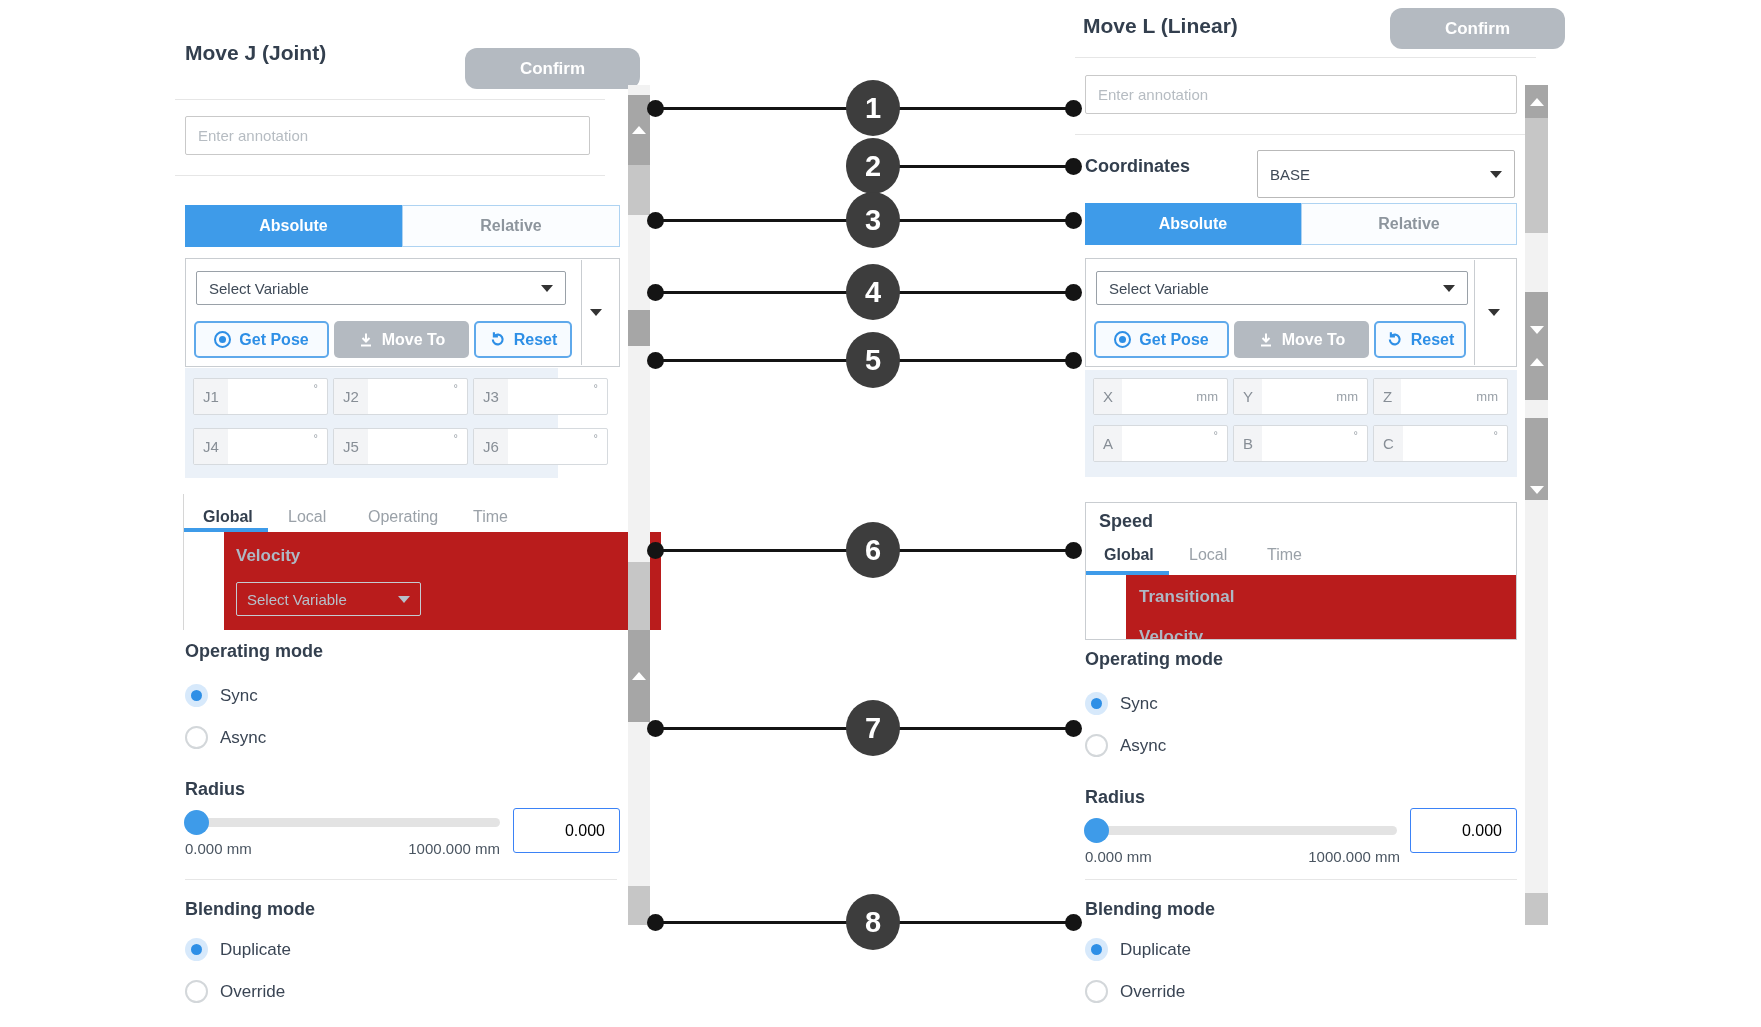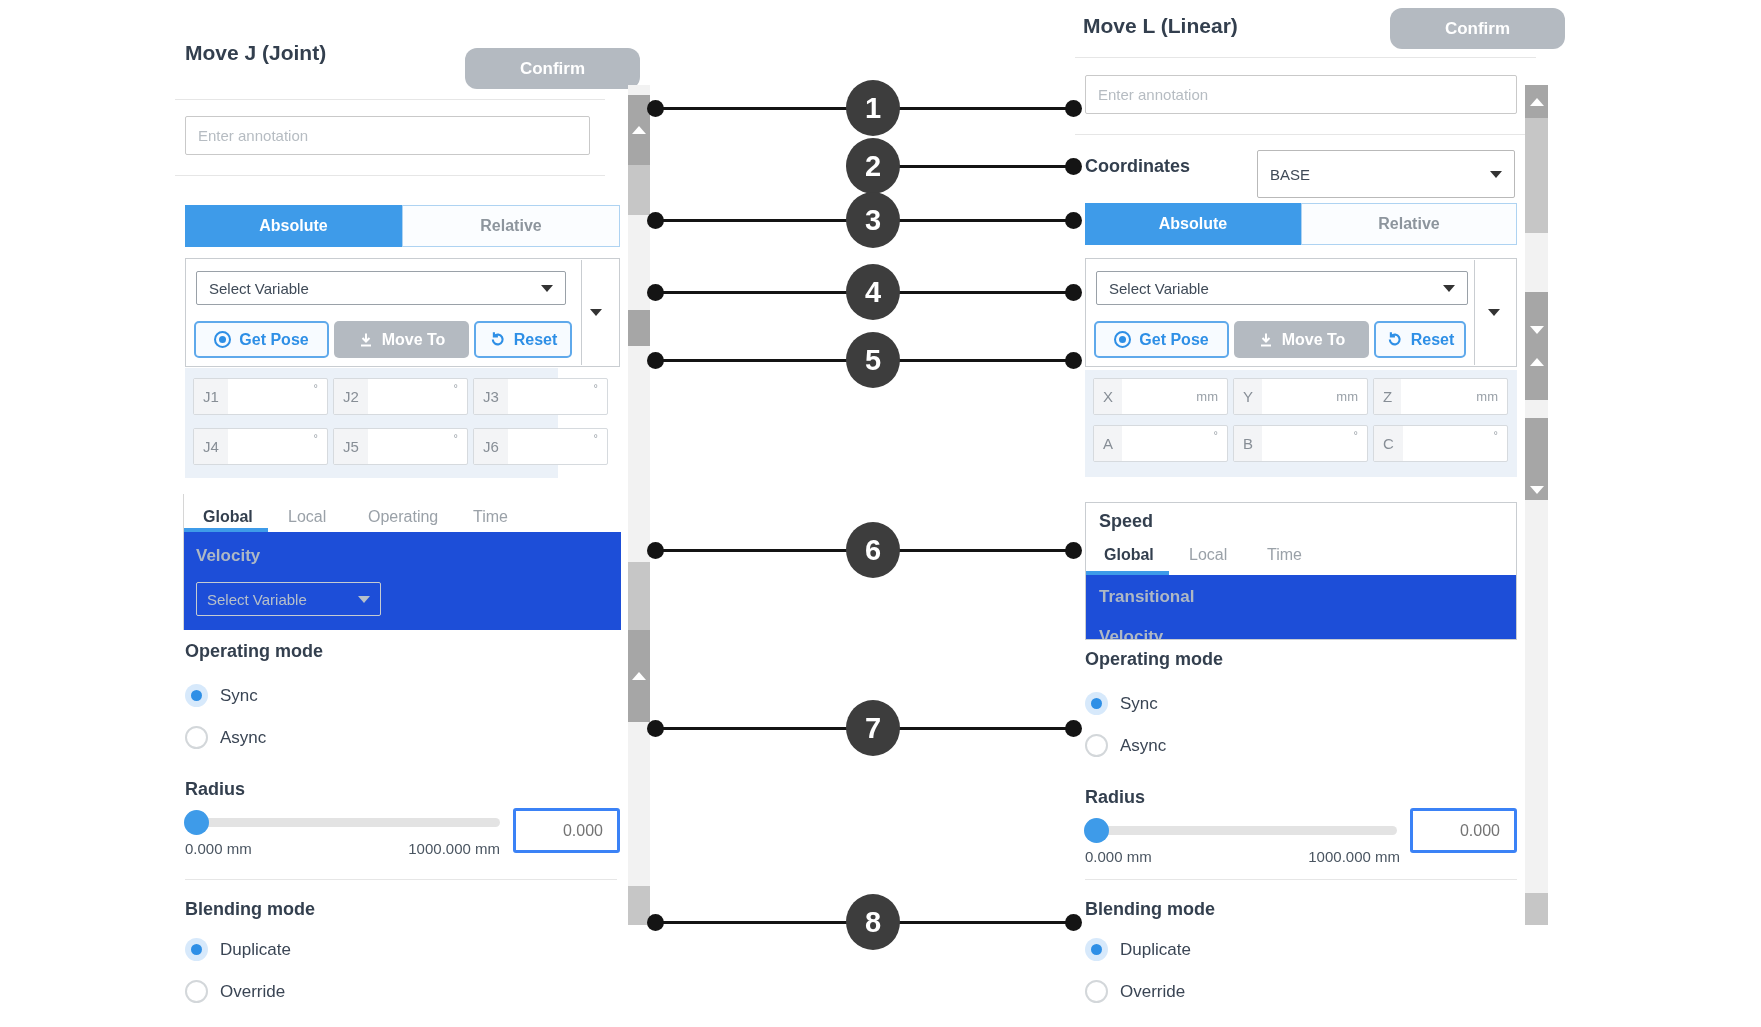--- a/index.html
+++ b/index.html
@@ -26,34 +26,34 @@
   .btn-gray{background:#b4bac1;border:none;border-radius:5px;color:#fff;font-weight:bold;font-size:16px;
             display:flex;align-items:center;justify-content:center;gap:8px;}
   .fields{background:#ebf1f8;}
   .field{background:#fff;border:1px solid #d6dade;display:flex;align-items:center;box-sizing:border-box;border-radius:2px;}
   .field-label{font-size:15px;color:#878e96;background:#f3f4f6;height:100%;display:flex;align-items:center;padding:0 9px;}
   .unit{margin-left:auto;color:#9aa1a8;font-size:13px;padding-right:9px;}
   .unit-deg{align-self:flex-start;margin-top:3px;font-size:11px;}
   .stab{position:absolute;font-size:16px;color:#9aa1a8;cursor:pointer;}
   .stab-active{color:#333f4e;font-weight:bold;}
   .uline{background:#3e9be9;height:4px;}
-  .lblue{background:#1d4ed8;}
+  .lblue{background:#b91c1c;margin-left:40px;}
   .ghost-title{font-size:17px;font-weight:bold;color:#aeb8c4;}
   .ghost-select{border:1px solid #c5cbd1;color:#b7c0ca;display:flex;align-items:center;justify-content:space-between;
                 font-size:15px;padding:0 10px;box-sizing:border-box;border-radius:2px;}
   .ghost-caret{border-top-color:#b7c0ca;}
   .radio{width:23px;height:23px;border-radius:50%;box-sizing:border-box;cursor:pointer;}
   .radio-on{background:#d7e9fb;display:flex;align-items:center;justify-content:center;}
   .radio-on::after{content:"";width:11px;height:11px;border-radius:50%;background:#2e8fe6;}
   .radio-off{background:#fff;border:2px solid #d3d7da;}
   .radio-label{font-size:17px;color:#3a4554;}
   .slider-track{background:#e3e3e3;height:9px;border-radius:5px;}
   .slider-knob{width:25px;height:25px;border-radius:50%;background:#3e9be9;}
   .mm-label{font-size:15px;color:#4a5561;}
-  .val-input{border:3px solid #3b82f6;border-radius:3px;font-size:16px;color:#737373;text-align:right;
+  .val-input{border:1px solid #3b82f6;border-radius:3px;font-size:16px;color:#000000;text-align:right;
              padding:0 14px;box-sizing:border-box;outline:none;font-family:inherit;}
   .strip{background:#f2f2f2;}
   .strip-dark{background:#a6a6a6;display:flex;align-items:center;justify-content:center;}
   .strip-med{background:#c6c6c6;}
   .tri-up{width:0;height:0;border-left:7px solid transparent;border-right:7px solid transparent;border-bottom:8px solid #fff;}
   .tri-down{width:0;height:0;border-left:7px solid transparent;border-right:7px solid transparent;border-top:8px solid #fff;}
   .ico-target{width:17px;height:17px;border:2px solid #2e8fe6;border-radius:50%;display:flex;align-items:center;
               justify-content:center;box-sizing:border-box;}
   .ico-target::after{content:"";width:7px;height:7px;background:#2e8fe6;border-radius:50%;}
   .callout{position:absolute;left:0;top:0;width:100%;height:0;}

